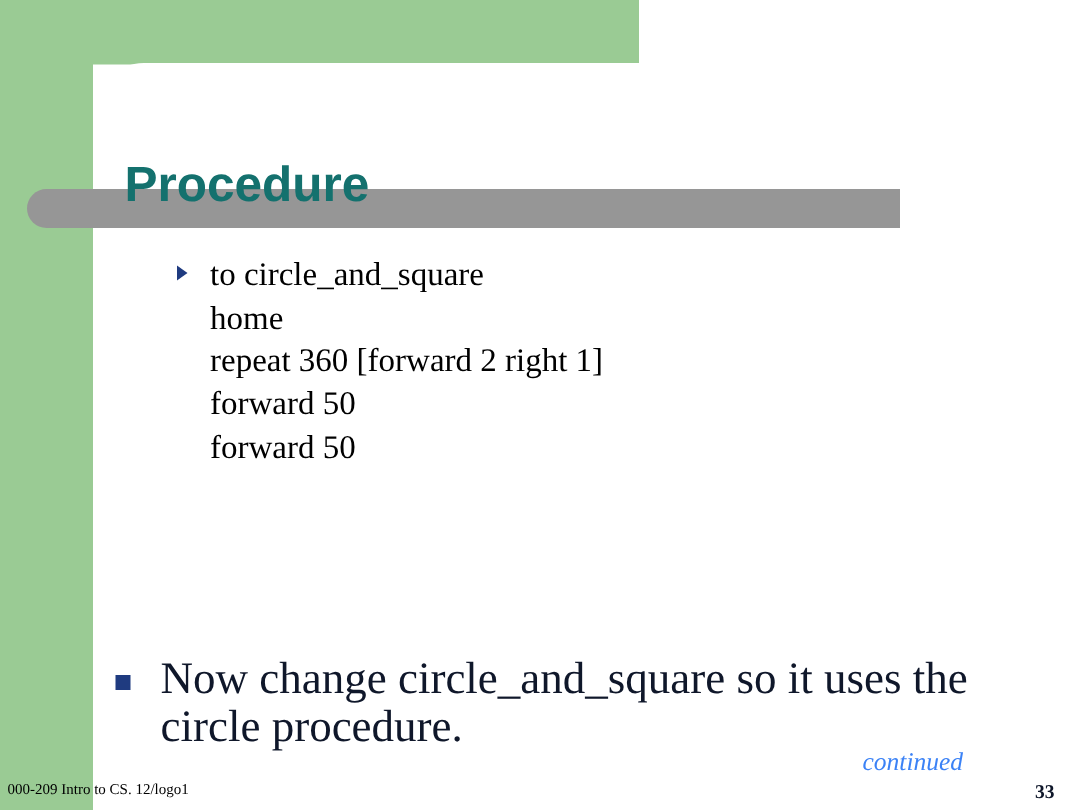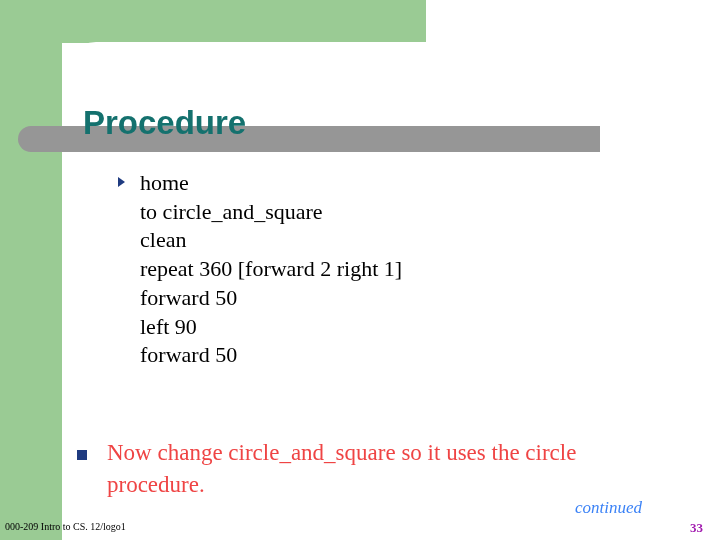--- a/index.html
+++ b/index.html
@@ -125,23 +125,23 @@
     position: absolute;
     left: 0px;
     top: 13px;
     width: 10px;
     height: 10px;
     background: #1F3B80;
   }
   .note-text {
     margin-left: 30px;
     font-family: "Liberation Serif", serif;
-    font-size: 23px;
+    font-size: 30px;
     line-height: 32px;
-    color: #ef4444;
+    color: #0f172a;
   }
 
   
   .continued {
     position: absolute;
     left: 575px;
     top: 498px;
     font-family: "Liberation Serif", serif;
     font-style: italic;
     font-size: 17px;
@@ -157,47 +157,45 @@
     color: #000000;
     white-space: nowrap;
   }
   .page-num {
     position: absolute;
     left: 690px;
     top: 520px;
     font-family: "Liberation Serif", serif;
     font-weight: bold;
     font-size: 13px;
-    color: #a21caf;
+    color: #0f172a;
     white-space: nowrap;
   }
 </style>
 </head>
 <body>
 
 <div id="slide">
 
   <div class="green-left"></div>
   <div class="green-top"></div>
   <div class="white-round"></div>
   <div class="gray-bar"></div>
 
   <div class="title">Procedure</div>
 
   <div class="body-area">
 
     <div class="code-group bullet-block">
       <span class="code-marker"></span>
       <div class="code-lines">
+        <span class="cl">to circle_and_square</span>
         <span class="cl">home</span>
-        <span class="cl">to circle_and_square</span>
-        <span class="cl">clean</span>
         <span class="cl">repeat 360 [forward 2 right 1]</span>
         <span class="cl">forward 50</span>
-        <span class="cl">left 90</span>
         <span class="cl">forward 50</span>
       </div>
     </div>
 
     <div class="note-group bullet-block">
       <span class="note-marker"></span>
       <div class="note-text">Now change circle_and_square so it uses the circle procedure.</div>
     </div>
 
   </div>

